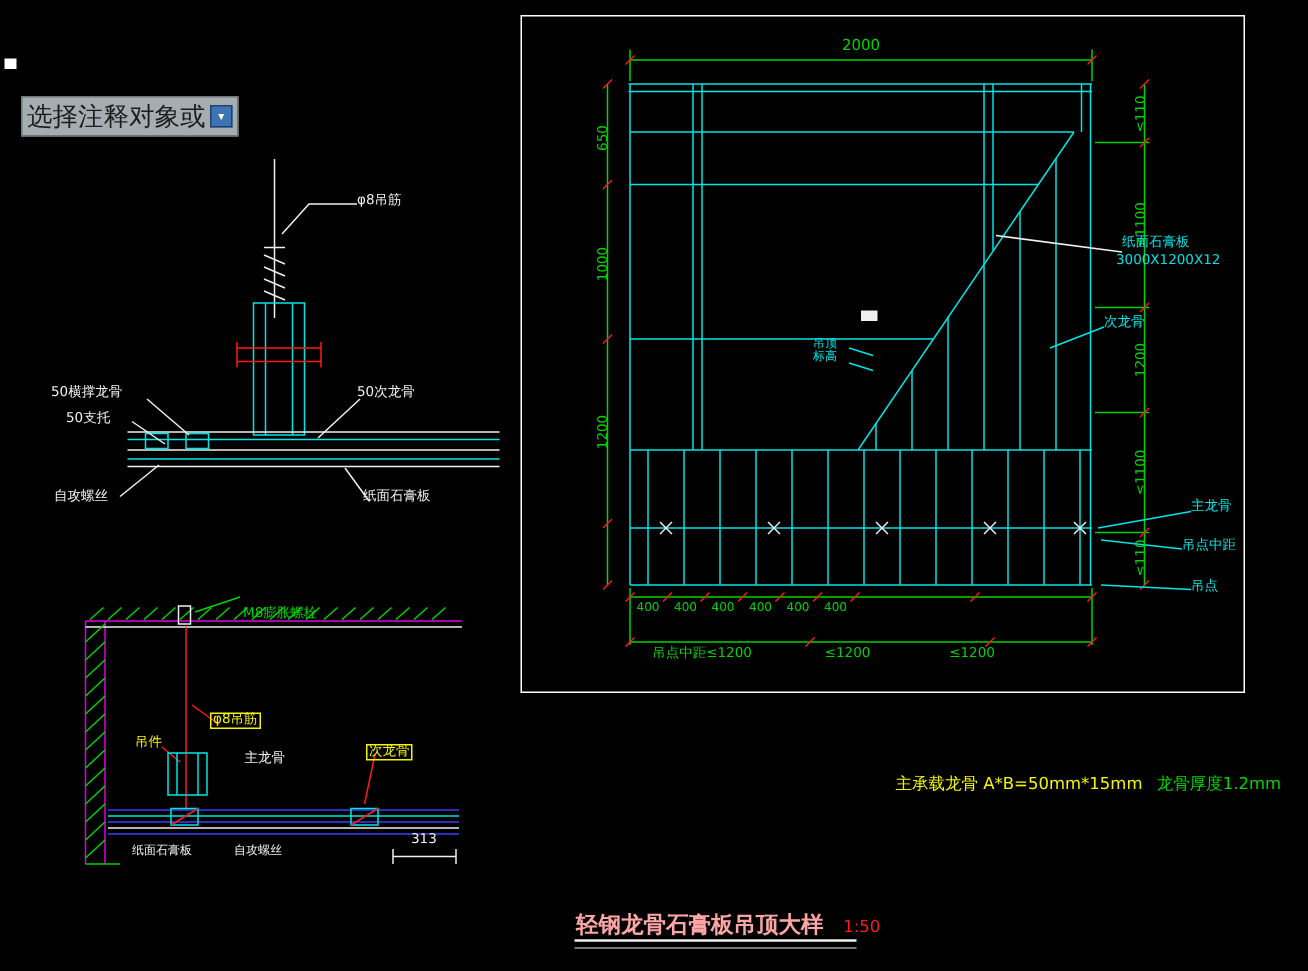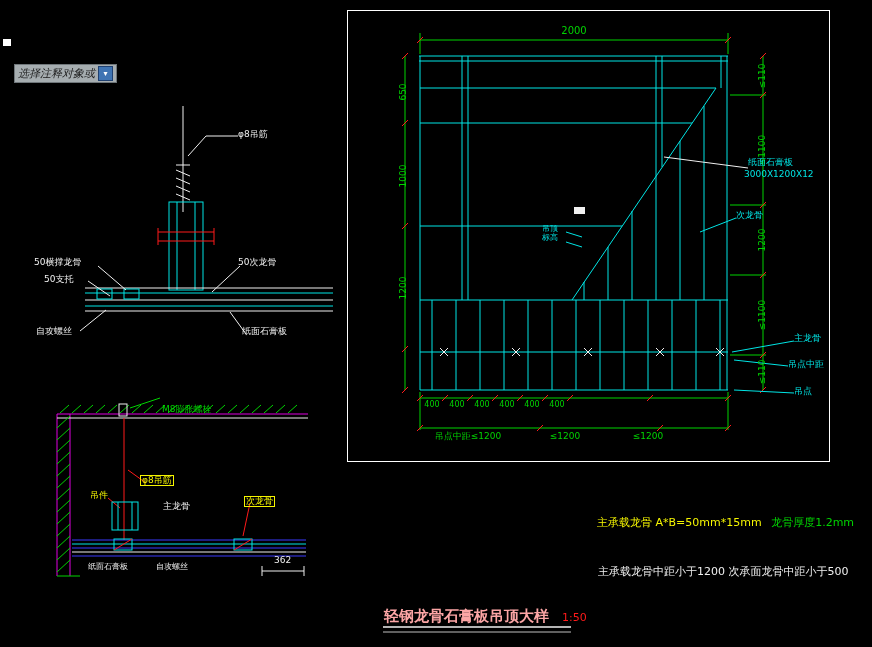--- a/index.html
+++ b/index.html
@@ -8,21 +8,21 @@
   .stage svg{position:absolute;left:0;top:0;}
   .lbl{position:absolute;white-space:nowrap;line-height:1;}
   .c-white{color:#f0f0f0}.c-cyan{color:#00e5e5}.c-green{color:#00d400}
   .c-yellow{color:#f5f500}
   .f8{font-size:8px}.f9{font-size:9px}.f10{font-size:10px}
   .rot{transform:translate(-50%,-50%) rotate(-90deg);}
   .ctr{transform:translate(-50%,0);}
   .boxed{border:1px solid #f5f500;padding:0 1px;}
   .tooltip{position:absolute;left:14px;top:64px;display:flex;align-items:center;gap:3px;
            background:#a6adb0;border:1px solid #6f767a;padding:1px 3px;}
-  .tooltip-text{font-size:11px;color:#1c1c1c;font-style:italic;}
+  .tooltip-text{font-size:17px;color:#1c1c1c;}
   .tooltip-icon{width:13px;height:13px;background:#3f74b3;border:1px solid #1f4070;color:#fff;
                 font-size:8px;display:flex;align-items:center;justify-content:center;}
   .cursor-mark{position:absolute;left:3px;top:39px;width:8px;height:7px;background:#fff;}
   .wrap2{width:18px;white-space:normal;word-break:break-all;line-height:9px;}
   .title-row{position:absolute;left:384px;top:606px;}
   .title-text{font-size:15px;font-weight:bold;color:#fca5a5;}
   .title-scale{font-size:11px;color:#ff1a1a;margin-left:8px;}
   .spec-line{position:absolute;font-size:11px;}
   .spec-line span{margin-right:6px;}
 </style>
@@ -257,21 +257,21 @@
   <div class="lbl f9 c-white" style="left:36px;top:327px;">自攻螺丝</div>
   <div class="lbl f9 c-white" style="left:242px;top:327px;">纸面石膏板</div>
 
   <div class="lbl f9 c-green" style="left:162px;top:405px;">M8膨胀螺栓</div>
   <div class="lbl f9 c-yellow" style="left:90px;top:491px;">吊件</div>
   <div class="lbl f9 c-yellow boxed" style="left:140px;top:475px;">φ8吊筋</div>
   <div class="lbl f9 c-white" style="left:163px;top:502px;">主龙骨</div>
   <div class="lbl f9 c-yellow boxed" style="left:244px;top:496px;">次龙骨</div>
   <div class="lbl f8 c-white" style="left:88px;top:563px;">纸面石膏板</div>
   <div class="lbl f8 c-white" style="left:156px;top:563px;">自攻螺丝</div>
-  <div class="lbl f9 c-white" style="left:274px;top:556px;">362</div>
+  <div class="lbl f9 c-white" style="left:274px;top:556px;">313</div>
 
   <div class="lbl f10 c-green ctr" style="left:574px;top:26px;">2000</div>
   <div class="lbl f9 c-green rot" style="left:403px;top:92px;">650</div>
   <div class="lbl f9 c-green rot" style="left:403px;top:176px;">1000</div>
   <div class="lbl f9 c-green rot" style="left:403px;top:288px;">1200</div>
   <div class="lbl f9 c-green rot" style="left:762px;top:76px;">≤110</div>
   <div class="lbl f9 c-green rot" style="left:762px;top:150px;">≤1100</div>
   <div class="lbl f9 c-green rot" style="left:762px;top:240px;">1200</div>
   <div class="lbl f9 c-green rot" style="left:762px;top:315px;">≤1100</div>
   <div class="lbl f9 c-green rot" style="left:762px;top:372px;">≤110</div>
@@ -291,20 +291,19 @@
   <div class="lbl f8 c-green ctr" style="left:532px;top:401px;">400</div>
   <div class="lbl f8 c-green ctr" style="left:557px;top:401px;">400</div>
   <div class="lbl f9 c-green ctr" style="left:468px;top:432px;">吊点中距≤1200</div>
   <div class="lbl f9 c-green ctr" style="left:565px;top:432px;">≤1200</div>
   <div class="lbl f9 c-green ctr" style="left:648px;top:432px;">≤1200</div>
 
   <div class="spec-line" style="left:597px;top:515px;">
     <span class="c-yellow">主承载龙骨 A*B=50mm*15mm</span>
     <span class="c-green">龙骨厚度1.2mm</span>
   </div>
-  <div class="spec-line c-white" style="left:598px;top:564px;">主承载龙骨中距小于1200  次承面龙骨中距小于500</div>
 
   <div class="title-row">
     <span class="title-text">轻钢龙骨石膏板吊顶大样</span>
     <span class="title-scale">1:50</span>
   </div>
 
 </div>
 
 </body></html>

